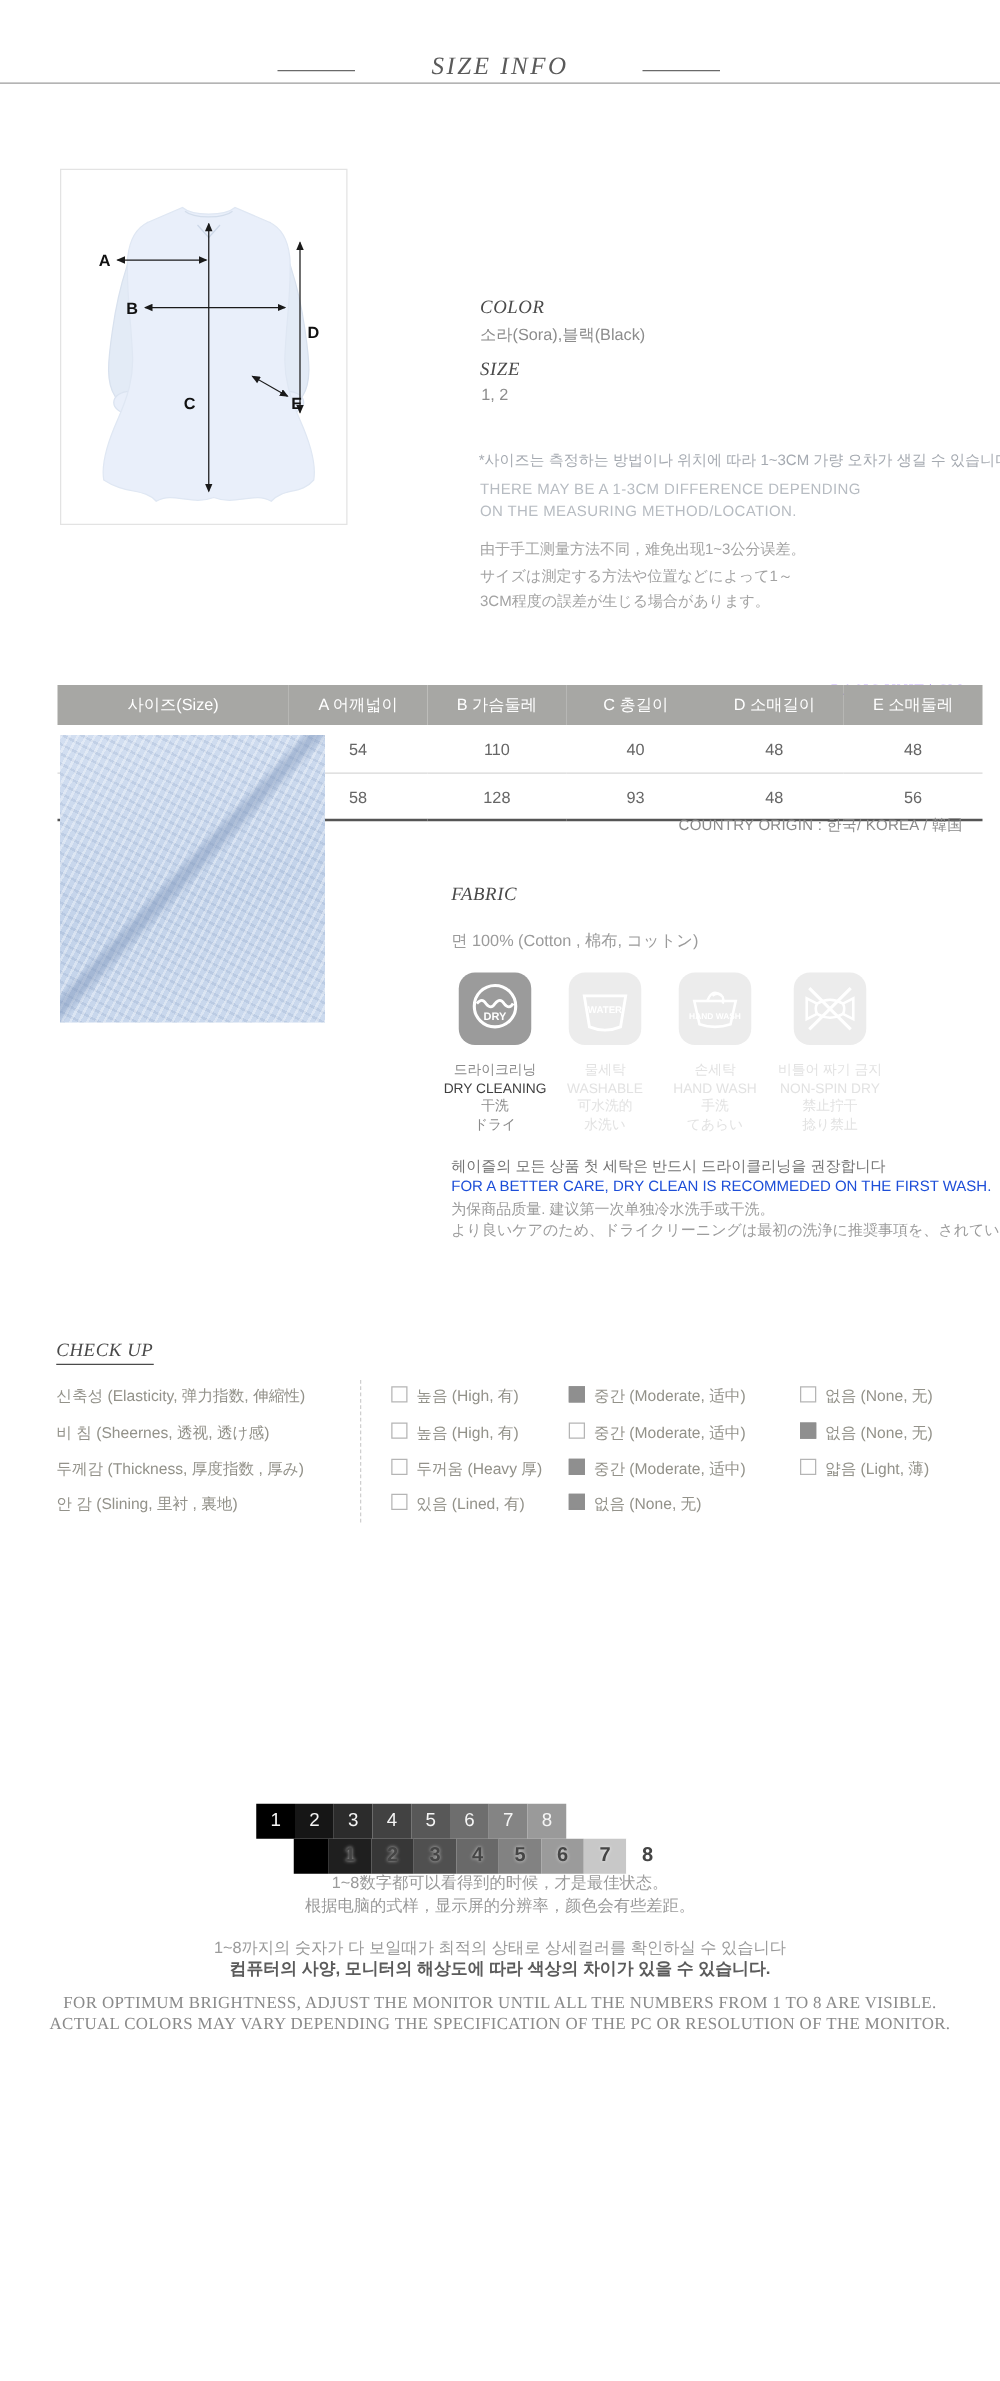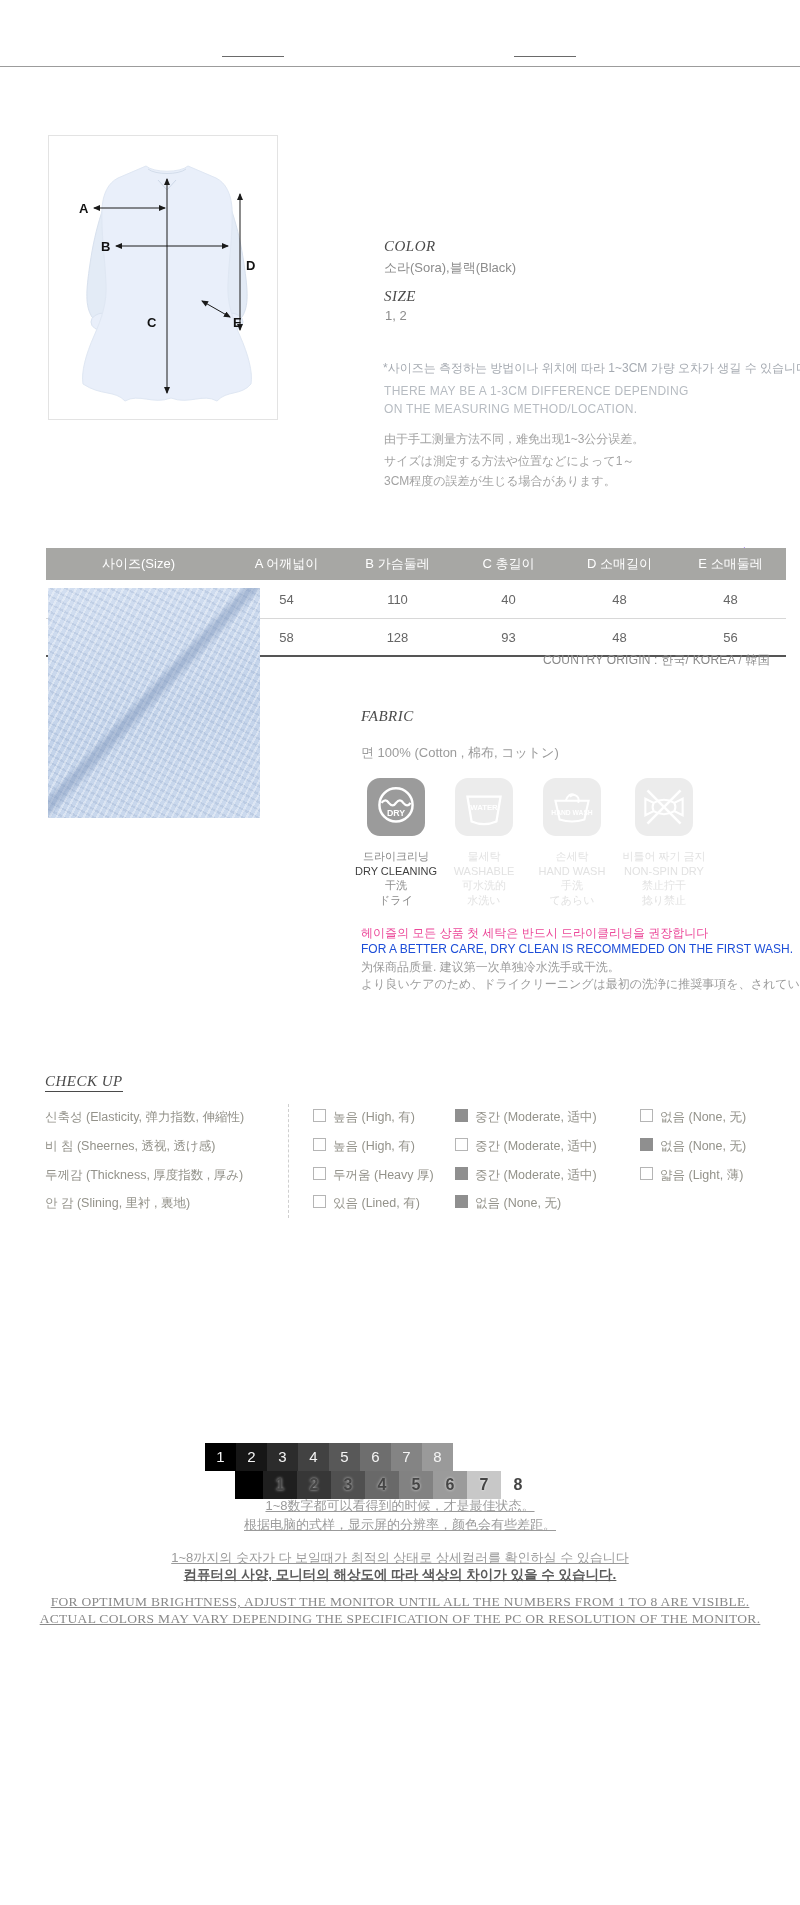--- a/index.html
+++ b/index.html
@@ -45,21 +45,21 @@
   .fabric-comp{font-size:13px;color:#9b9b9b;white-space:nowrap;}
 
   .care-icon{top:778px;width:58px;height:58px;border-radius:13px;background:#ececec;}
   .care-icon.on{background:#9b9b9b;}
   .care-labels{top:849px;width:116px;text-align:center;font-size:11px;line-height:14.5px;
     color:#e2e2e2;white-space:nowrap;}
   .care-labels .l1,.care-labels .l2,.care-labels .l3,.care-labels .l4{display:block;}
   .care-labels.on{color:#8a8a8a;}
   .care-labels.on .l2{color:#3f3f3f;}
   .care-note{font-size:12px;white-space:nowrap;}
-  .care-note.ko{color:#ec4899;} .care-note.en{color:#1d4ed8;} .care-note.cjk{color:#9c9c9c;}
+  .care-note.ko{color:#737373;} .care-note.en{color:#1d4ed8;} .care-note.cjk{color:#9c9c9c;}
 
   
   .chk-title{top:1073px;left:45px;}
   .chk-title span{border-bottom:1px solid #4a4a4a;padding-bottom:2px;}
   .chk-row{left:0;width:800px;height:20px;line-height:20px;font-size:12.5px;color:#93928a;}
   .chk-row .lbl{position:absolute;left:45px;white-space:nowrap;}
   .opt{position:absolute;white-space:nowrap;}
   .opt .cb{display:inline-block;width:11px;height:11px;border:1px solid #b5b5b5;background:#fff;
     margin-right:7px;vertical-align:-1px;}
   .opt .cb.checked{background:#8f8f8f;border-color:#8f8f8f;}
@@ -68,32 +68,33 @@
 
   
   .cal-row{display:flex;}
   .cal-top{top:1443px;left:205px;}
   .cal-bottom{top:1471px;left:235px;}
   .cal-cell1{width:31px;height:28px;line-height:28px;text-align:center;font-size:15px;}
   .cal-cell2{width:34px;height:28px;line-height:28px;text-align:center;font-size:16px;font-weight:bold;
     text-shadow:0 0 3px rgba(255,255,255,.7);}
   .cal-lead{width:28px;height:28px;}
 
-  .cnote{left:0;width:800px;text-align:center;white-space:nowrap;text-decoration:underline;}
+  .cnote{left:0;width:800px;text-align:center;white-space:nowrap;}
   .cnote.zh{font-size:13px;color:#9a9a9a;}
   .cnote.ko1{font-size:13px;color:#9a9a9a;}
   .cnote.ko2{font-size:13.5px;color:#5b5b5b;font-weight:bold;}
   .cnote.en{font-family:"Liberation Serif","DejaVu Serif",serif;font-size:13.5px;color:#8a8a8a;letter-spacing:.3px;}
 </style>
 </head>
 <body>
 
 <div class="page">
 
   <div class="abs title-line l"></div>
+  <div class="abs page-title">SIZE INFO</div>
   <div class="abs title-line r"></div>
   <div class="abs top-rule"></div>
 
   <div class="abs img-box">
     <svg width="228" height="283" viewBox="0 0 228 283">
       <defs>
         <marker id="ah" markerWidth="8" markerHeight="8" refX="6" refY="3" orient="auto">
           <path d="M0,0 L7,3 L0,6 Z" fill="#1a1a1a"></path>
         </marker>
         <marker id="ahs" markerWidth="8" markerHeight="8" refX="1" refY="3" orient="auto">

